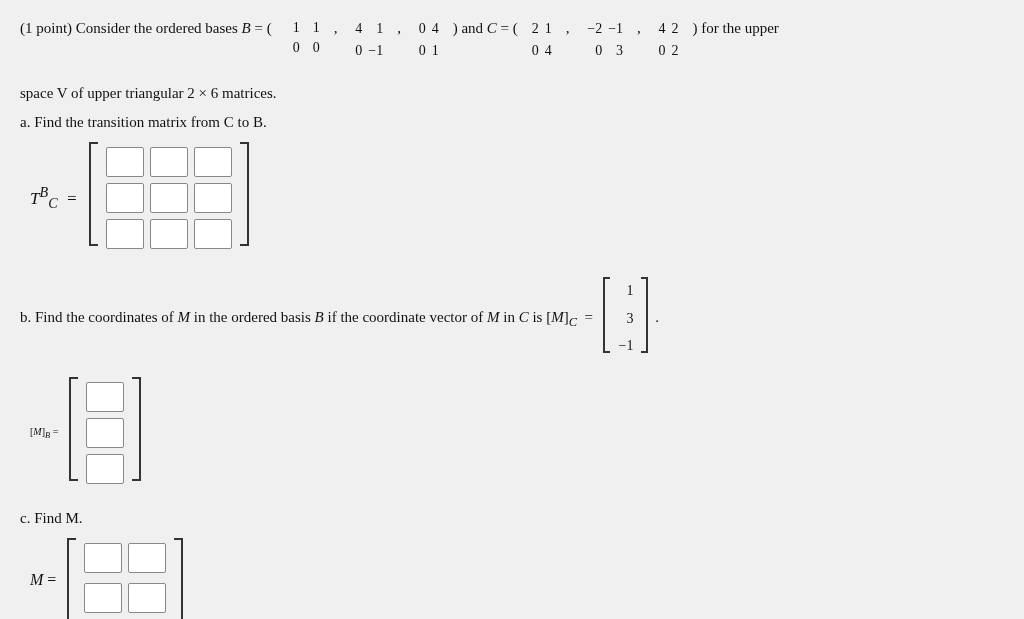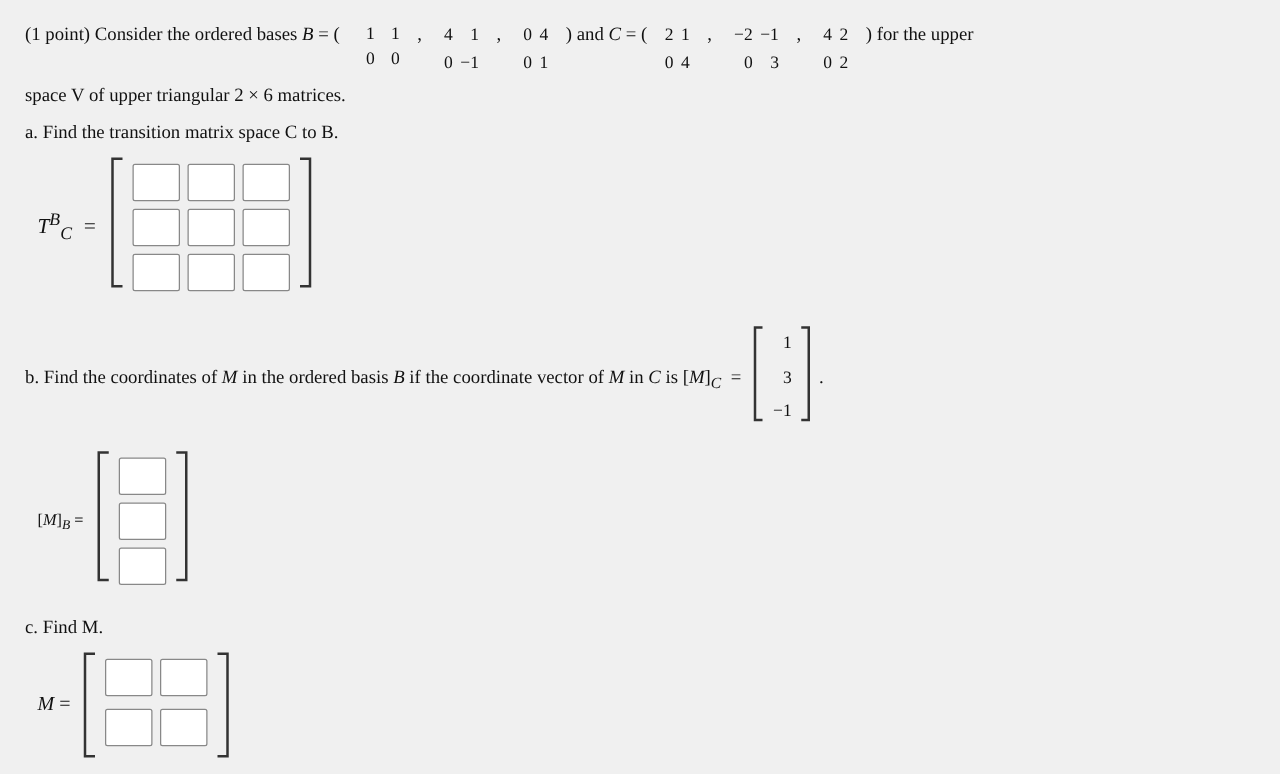--- a/index.html
+++ b/index.html
@@ -11,21 +11,21 @@
       padding: 16px 20px;
       min-height: 619px;
       width: 1024px;
     }
 
     .problem-header {
       display: flex;
       align-items: flex-start;
       flex-wrap: wrap;
       line-height: 1.6;
-      margin-bottom: 4px;
+      margin-bottom: 20px;
     }
 
     .matrix-wrapper-small {
       display: inline-block;
       position: relative;
       padding: 2px 8px;
     }
 
     .matrix-grid-small {
       display: grid;
@@ -175,21 +175,21 @@
     </tbody>
       </table>
     <span class="bracket-right"></span>
   </span>
   )&nbsp;<span>for the upper</span>
 </div>
 
 <div style="margin-bottom:8px; font-size:15px;">space V of upper triangular 2 × 6 matrices.</div>
 
 <div class="section">
-  <div class="part-label">a. Find the transition matrix space C to B.</div>
+  <div class="part-label">a. Find the transition matrix from C to B.</div>
   <div style="display:flex; align-items:center; gap:8px; margin-top:8px; margin-left:10px;">
     <div style="font-style:italic; font-size:17px; white-space:nowrap;">
       <span style="font-style:italic;">T</span><sup style="font-style:italic;">B</sup><sub style="font-style:italic;">C</sub>
       &nbsp;=
     </div>
 
     <div style="display:inline-flex; align-items:stretch;">
       <svg width="16" height="110" viewBox="0 0 16 110">
         <path d="M12,4 L4,4 L4,106 L12,106" fill="none" stroke="#333" stroke-width="2"></path>
       </svg>
@@ -226,21 +226,21 @@
         <div style="font-size:14px; min-width:12px; text-align:right;">−1</div>
       </div>
       <svg width="14" height="80" viewBox="0 0 14 80">
         <path d="M4,3 L10,3 L10,77 L4,77" fill="none" stroke="#333" stroke-width="2"></path>
       </svg>
     </span>
     .
   </div>
 
   <div style="display:flex; align-items:center; gap:8px; margin-top:12px; margin-left:10px;">
-    <div style="font-size:13px; white-space:nowrap;">
+    <div style="font-size:10px; white-space:nowrap;">
       [<span style="font-style:italic;">M</span>]<sub style="font-style:italic;">B</sub>&nbsp;=
     </div>
     <div style="display:inline-flex; align-items:stretch;">
       <svg width="16" height="110" viewBox="0 0 16 110">
         <path d="M12,4 L4,4 L4,106 L12,106" fill="none" stroke="#333" stroke-width="2"></path>
       </svg>
       <div style="display:flex; flex-direction:column; gap:6px; padding:8px 4px;">
         <input class="input-box" type="text" style="">
         <input class="input-box" type="text" style="">
         <input class="input-box" type="text" style="">

